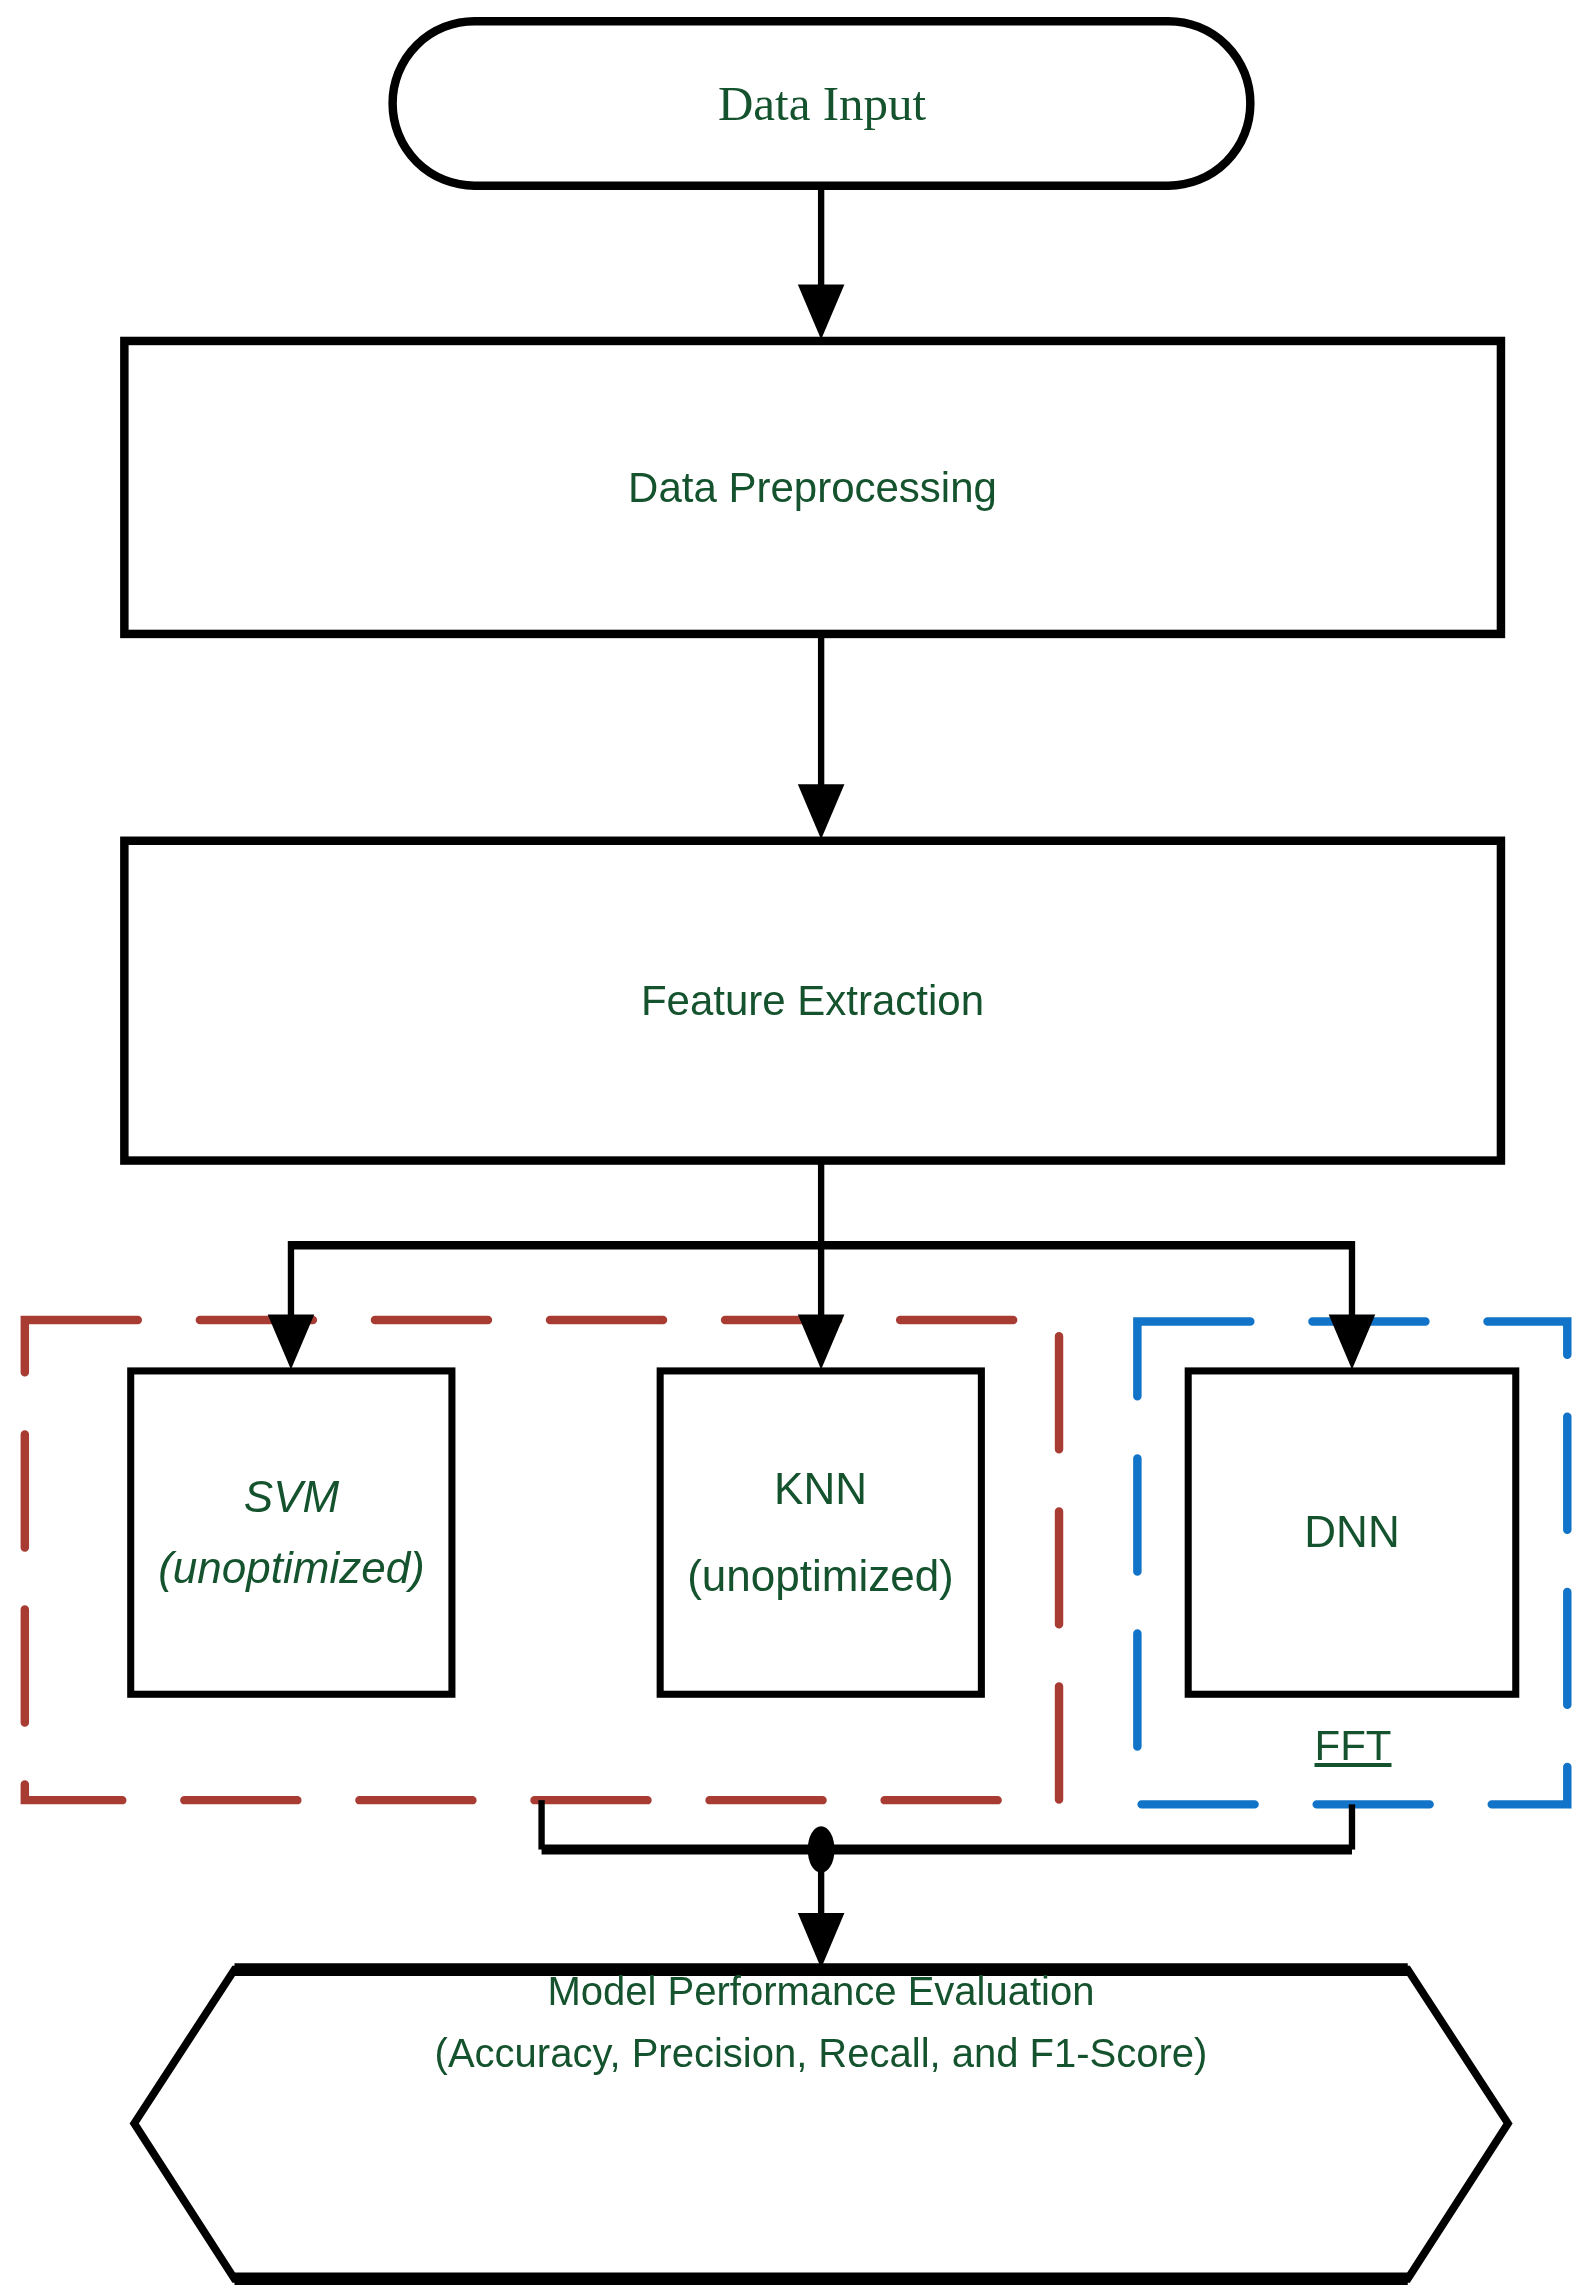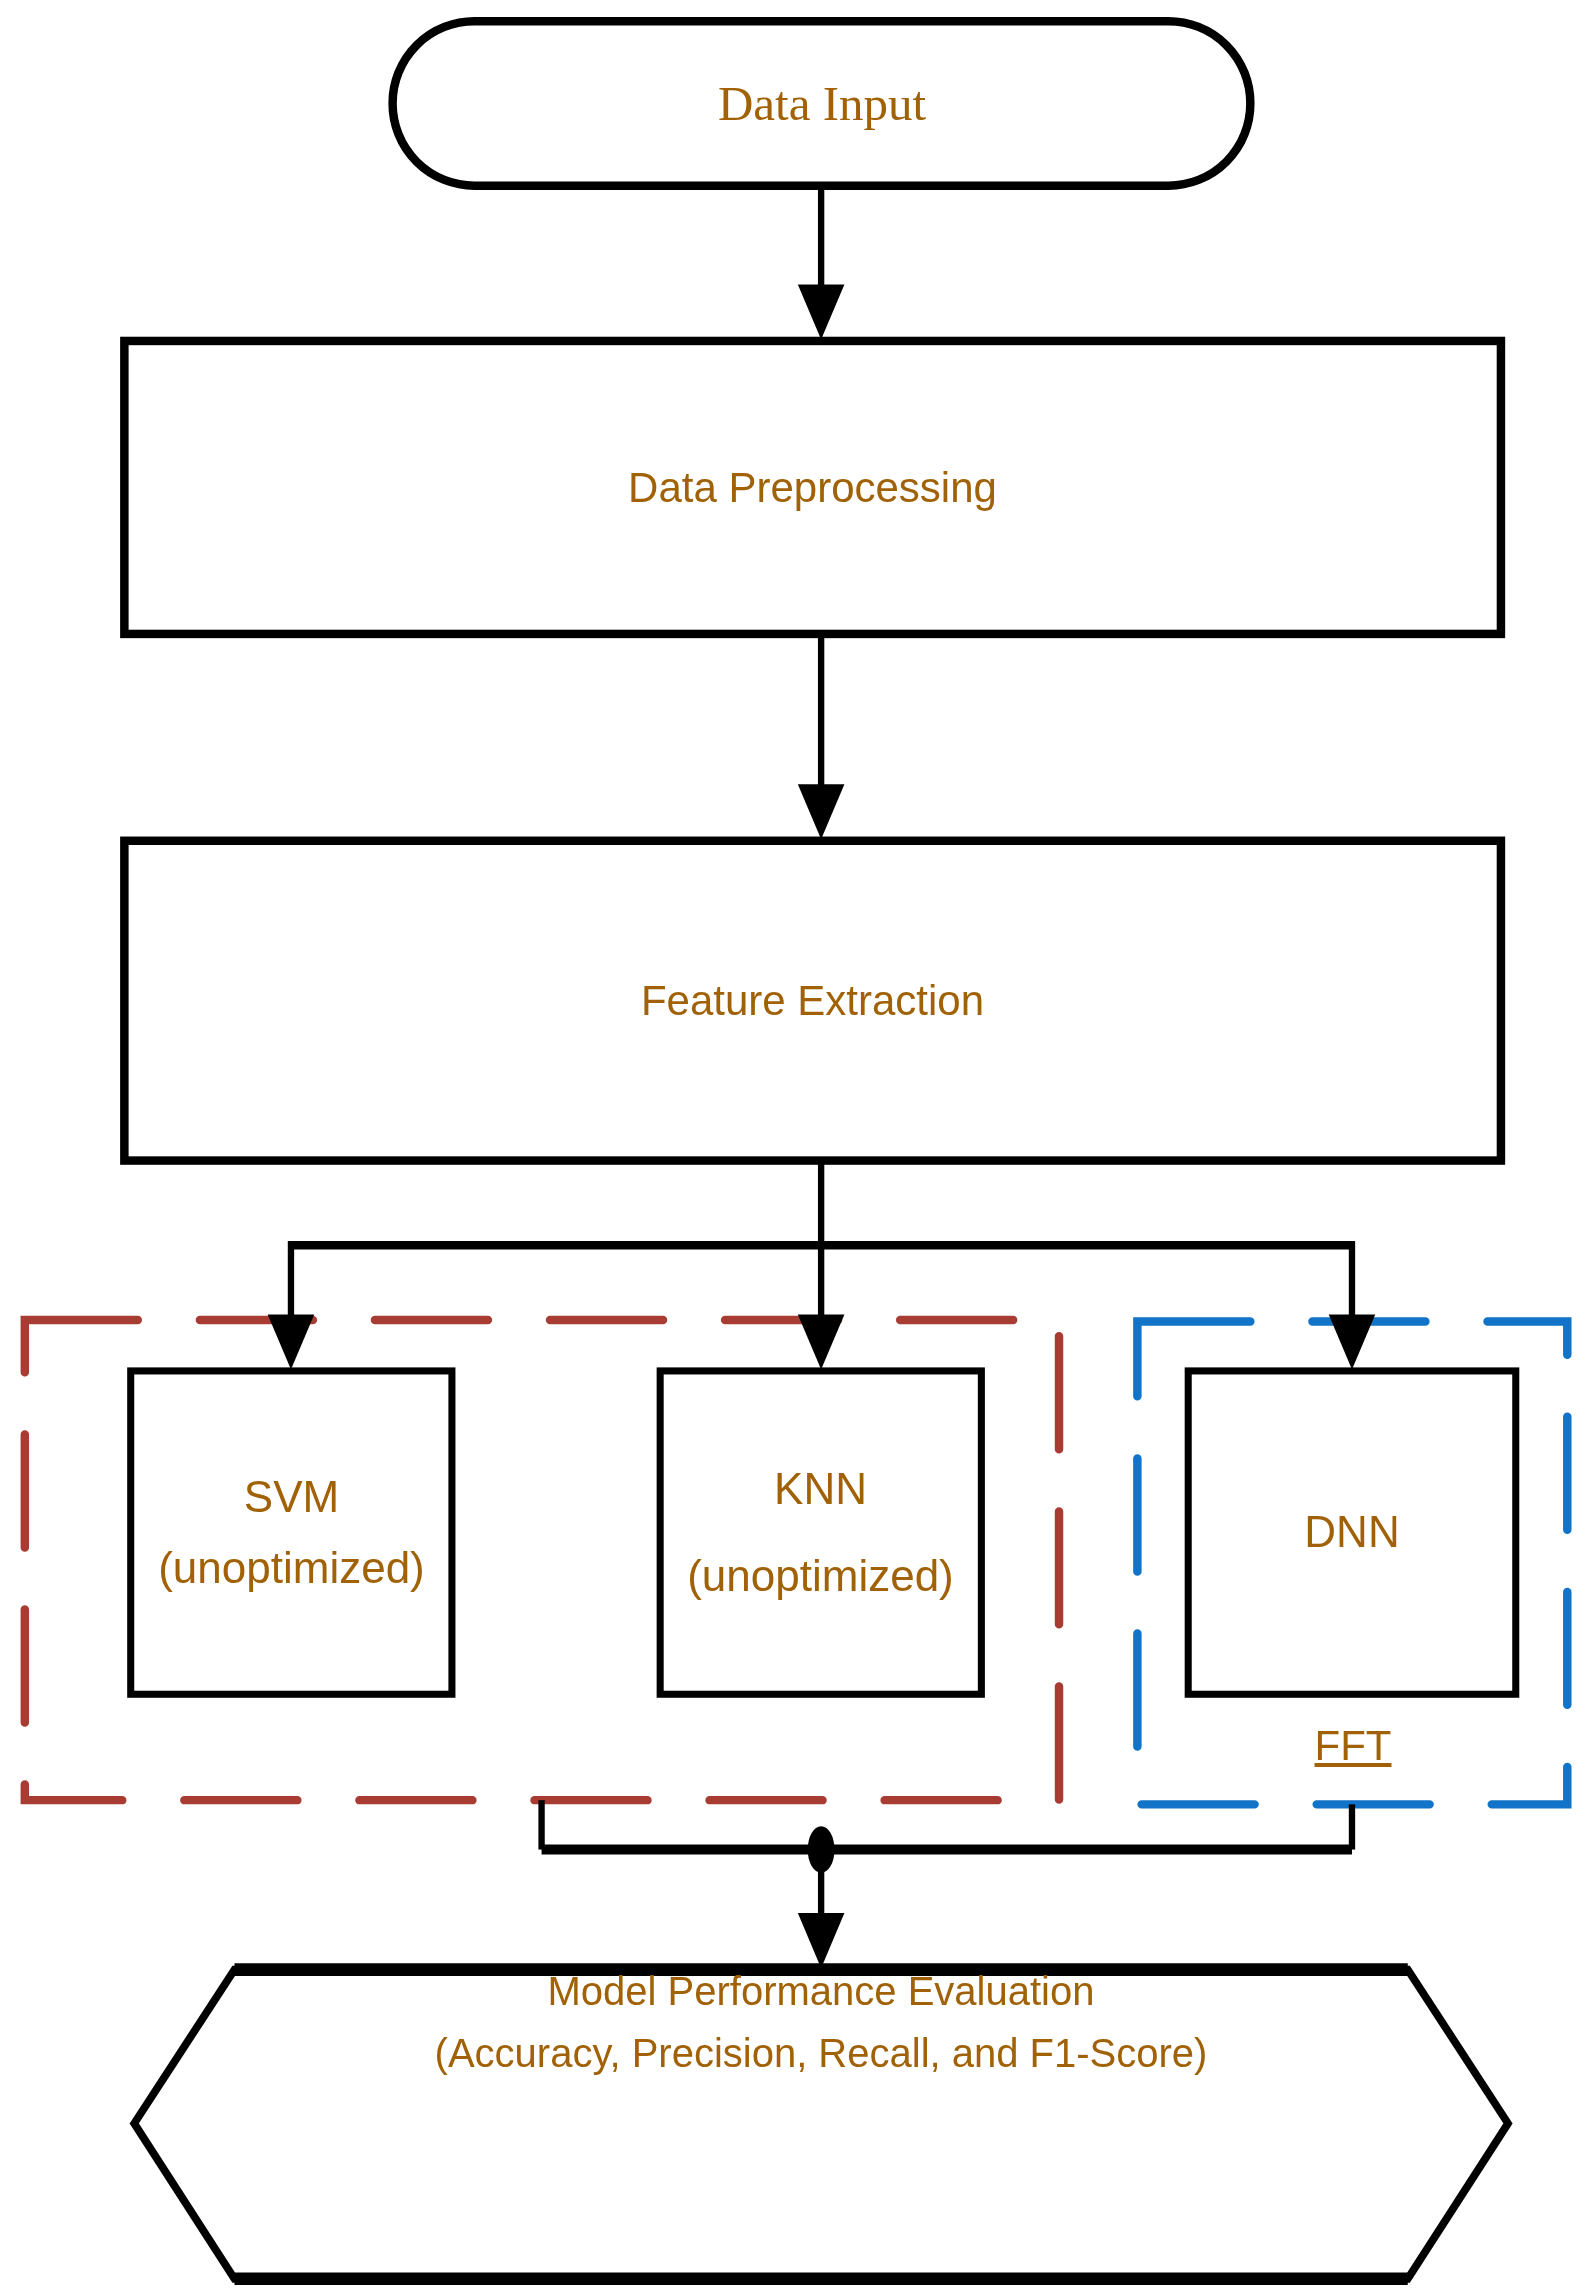--- a/index.html
+++ b/index.html
@@ -22,21 +22,21 @@
     width: 1590px;
     height: 2295px;
   }
   .label {
     position: absolute;
     display: flex;
     flex-direction: column;
     align-items: center;
     justify-content: center;
     text-align: right;
-    color: #a16207;
+    color: #14532d;
     pointer-events: none;
   }
   .label-serif {
     font-family: "Liberation Serif", serif;
     font-size: 49px;
   }
   .label-process {
     font-size: 42px;
   }
   .label-model {
@@ -107,21 +107,21 @@
       <line x1="332" y1="3228" x2="1994" y2="3228" stroke="#000" stroke-width="18"></line>
     </g>
   </svg>
 
   <div class="label label-serif" style="left:393px; top:21px; width:858px; height:165px;">Data Input</div>
 
   <div class="label label-process" style="left:124px; top:341px; width:1377px; height:293px;">Data Preprocessing</div>
 
   <div class="label label-process" style="left:124px; top:841px; width:1377px; height:320px;">Feature Extraction</div>
 
-  <div class="label label-model" style="left:131px; top:1371px; width:321px; height:323px;">
+  <div class="label label-model" style="left:131px; top:1371px; width:321px; height:323px;font-style:italic;">
     <div>SVM</div>
     <div>(unoptimized)</div>
   </div>
 
   <div class="label label-model" style="left:660px; top:1371px; width:321px; height:323px;gap:16px;">
     <div>KNN</div>
     <div>(unoptimized)</div>
   </div>
 
   <div class="label label-model" style="left:1188px; top:1371px; width:328px; height:323px;">DNN</div>

